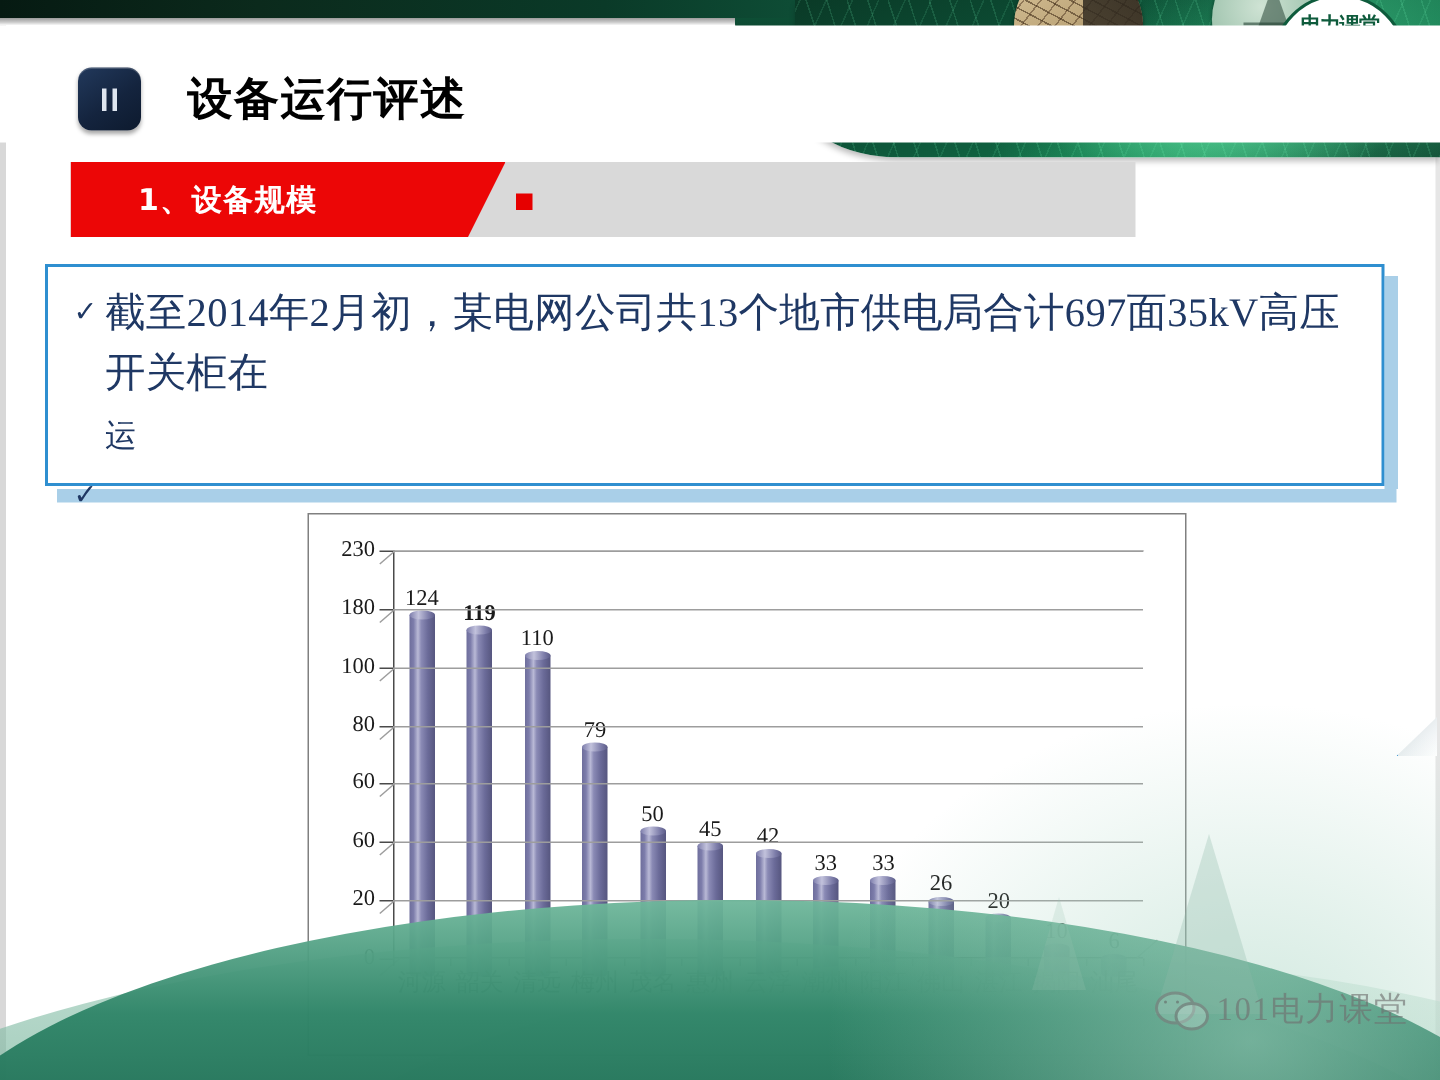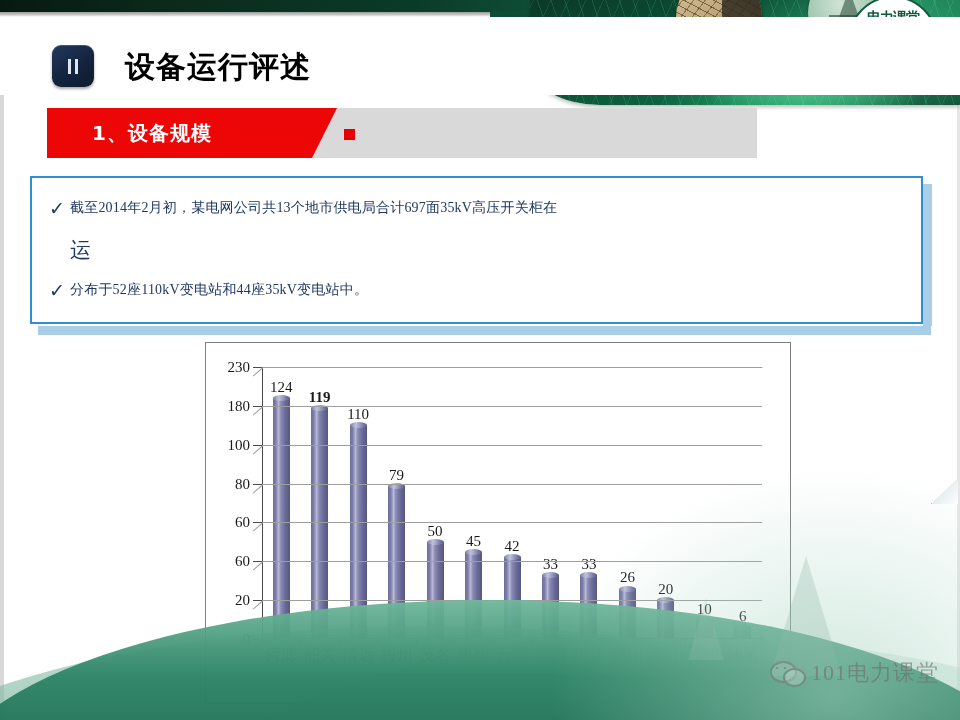--- a/index.html
+++ b/index.html
@@ -160,21 +160,21 @@
     clip-path:polygon(0 100%,100% 0,100% 100%);
     border-left:1px solid #2f8fd0;
   }
   .bullets{position:absolute;left:12px;top:10px;width:865px;}
   .bullet-row{display:flex;align-items:flex-start;margin-bottom:2px;}
   .tick{
     width:26px;flex:0 0 26px;text-align:center;color:#1f3864;font-size:19px;line-height:40px;
     font-family:"DejaVu Sans",sans-serif;
   }
   .bullet-text{
-    color:#1f3864;font-size:14px;line-height:40px;letter-spacing:.2px;
+    color:#1f3864;font-size:27px;line-height:40px;letter-spacing:.2px;
     font-family:"Liberation Serif","DejaVu Serif",serif;
   }
   .bullet-cont{margin-left:26px;color:#1f3864;font-size:21px;line-height:40px;}
 
   
   .chart-frame{
     position:absolute;left:205px;top:342px;width:586px;height:362px;
     background:#ffffff;border:1px solid #808080;box-sizing:border-box;
   }
   .plot{
@@ -190,21 +190,21 @@
   .grid-riser{position:absolute;left:-12px;width:13px;height:1px;background:#9d9d9d;
     transform:rotate(-41deg);transform-origin:right center;}
   .axis-y{position:absolute;left:0;top:0;width:1px;height:272px;background:#4a4a4a;}
   .axis-x{position:absolute;left:0;bottom:0;width:500px;height:1px;background:#4a4a4a;}
   .ytick{position:absolute;left:-9px;width:9px;height:1px;background:#4a4a4a;}
   .ylabel{
     position:absolute;right:100%;margin-right:12px;
     font-size:15px;color:#1a1a1a;transform:translateY(-50%);white-space:nowrap;
     font-family:"Liberation Serif","DejaVu Serif",serif;
   }
-  .bars-layer{position:absolute;left:0;top:0;width:500px;height:272px;}
+  .bars-layer{position:absolute;left:0;top:12px;width:500px;height:272px;}
   .barwrap{position:absolute;bottom:0;}
   .bar{
     position:absolute;bottom:0;left:0;width:100%;
     background:linear-gradient(90deg,#6e6e9c 0%,#7d7dab 16%,#b9b9d6 33%,#8a8ab5 46%,#6b6b99 72%,#56567f 100%);
     border-radius:0 0 3px 3px;
   }
   .bar-cap{
     position:absolute;left:0;top:-3px;width:100%;height:6px;border-radius:50%;
     background:linear-gradient(90deg,#7d7dab,#c2c2dc 35%,#7e7eaa 75%,#5c5c88);
   }
@@ -303,21 +303,20 @@
 <div class="text-card-shadow-right"></div>
 <div class="text-card">
   <div class="bullets">
     <div class="bullet-row">
       <div class="tick">✓</div>
       <div class="bullet-text">截至2014年2月初，某电网公司共13个地市供电局合计697面35kV高压开关柜在</div>
     </div>
     <div class="bullet-cont">运</div>
     <div class="bullet-row">
       <div class="tick">✓</div>
-      <div class="bullet-text">分布于52座110kV变电站和44座35kV变电站中。</div>
     </div>
   </div>
   <div class="fold"></div>
 </div>
 
 <div class="chart-frame">
   <div class="plot" id="plot">
     <div class="depth-top"></div>
     <div class="axis-y"></div>
     <div class="axis-x"></div>

